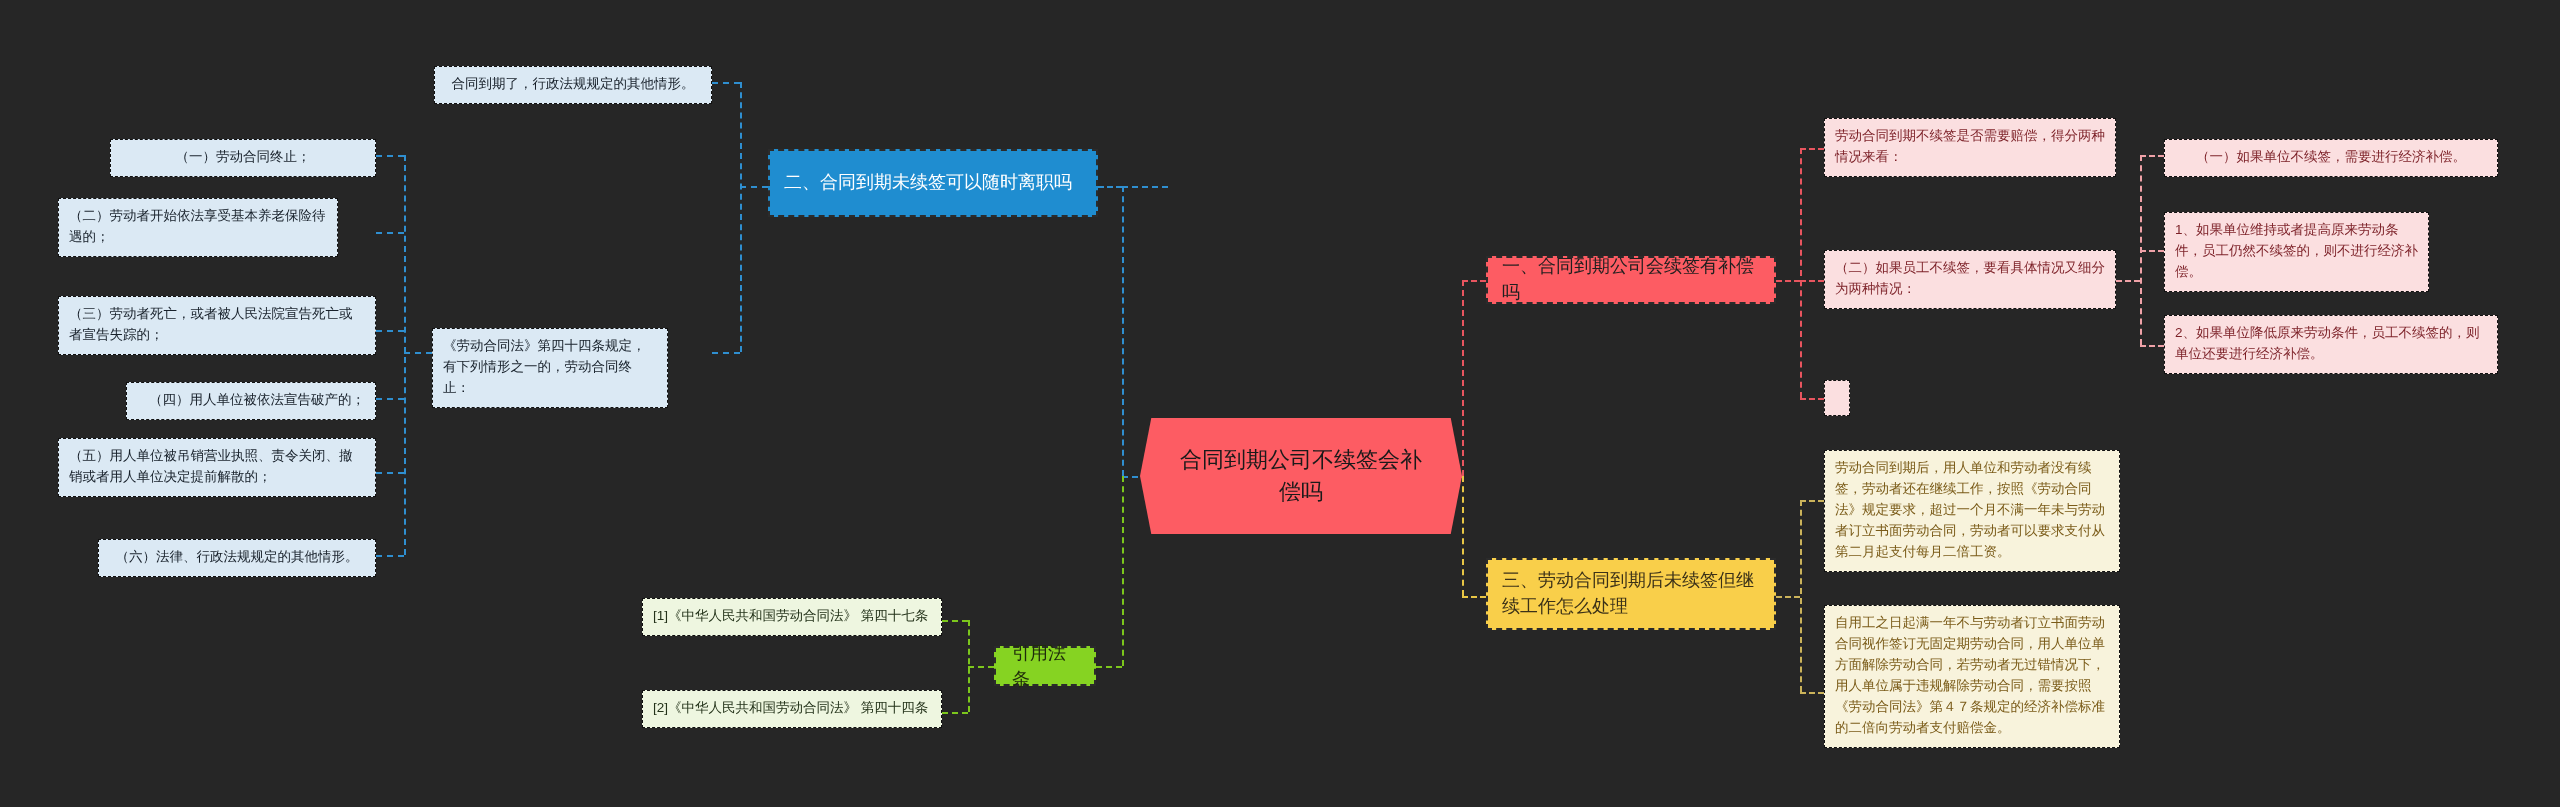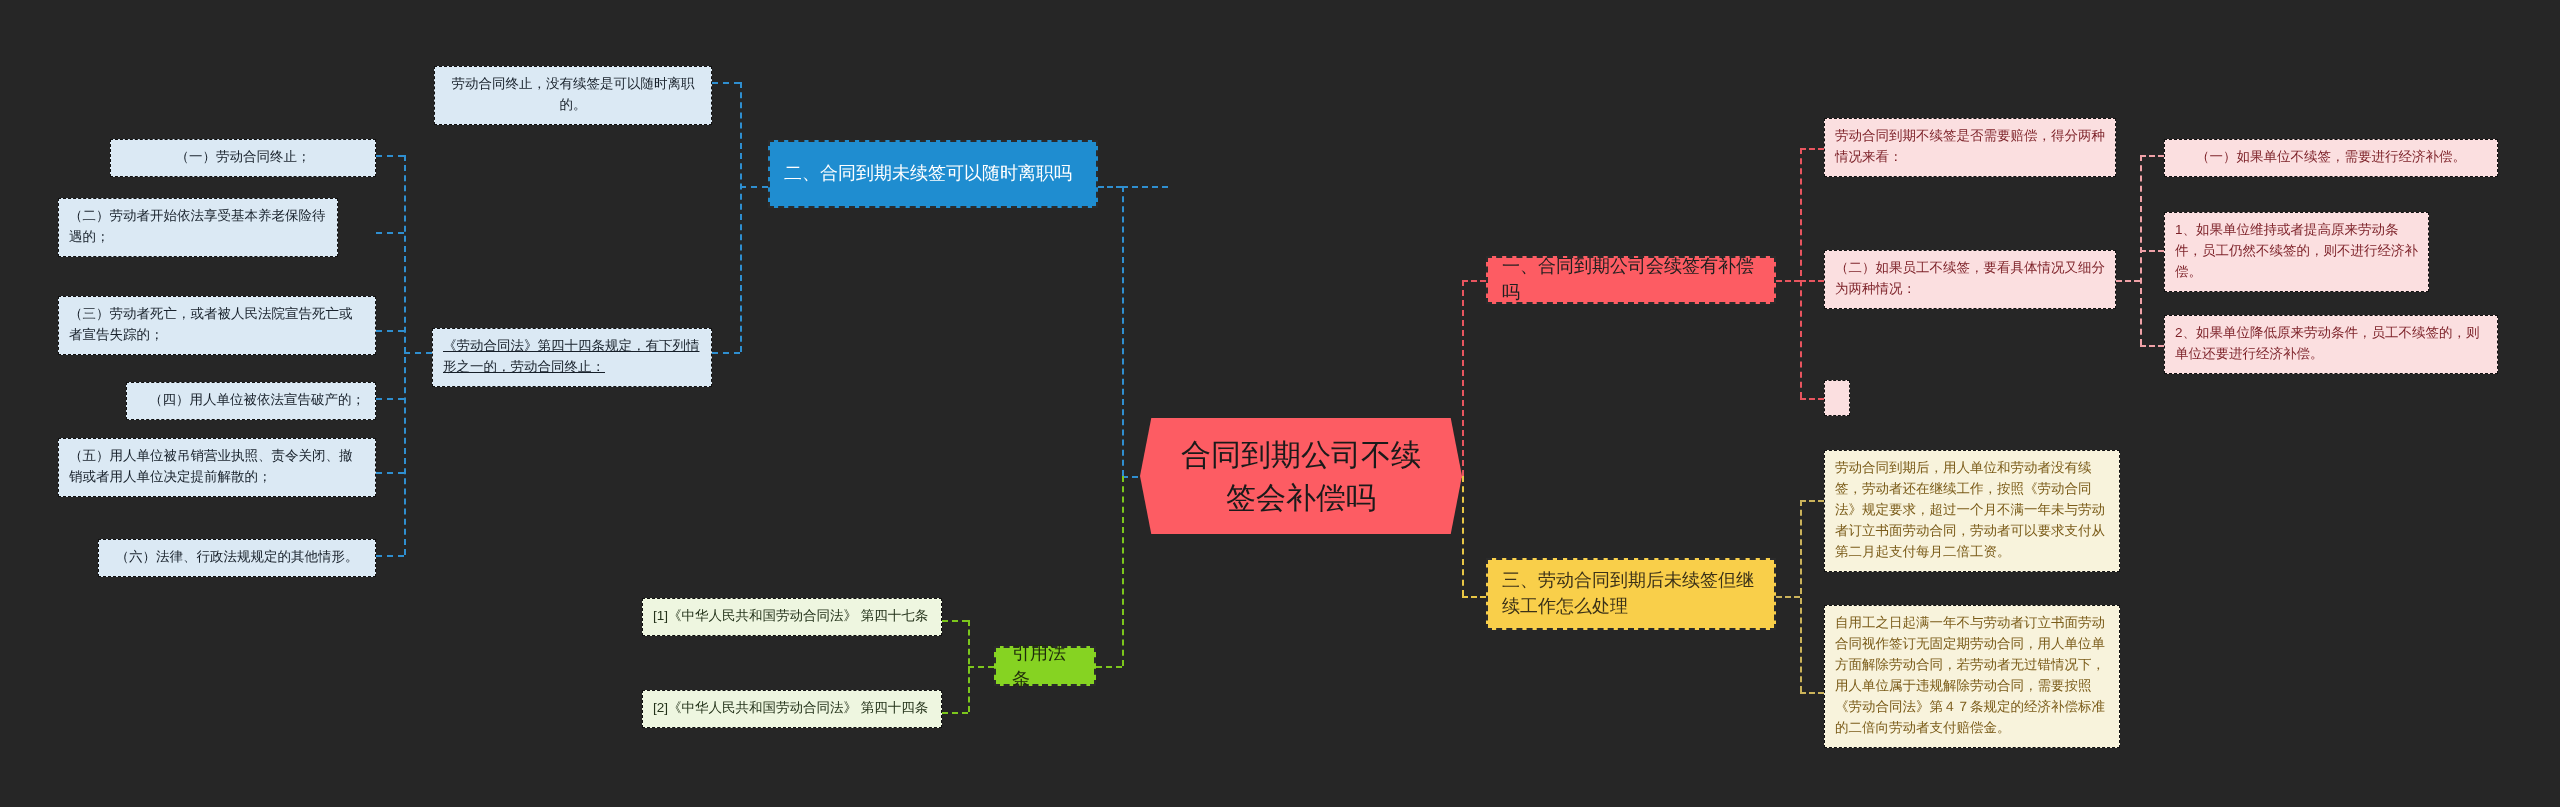--- a/index.html
+++ b/index.html
@@ -19,21 +19,21 @@
     box-sizing: border-box;
     line-height: 1.45;
     white-space: pre-wrap;
     word-break: break-all;
   }
 
   
   .root {
     background: #fd5c63;
     color: #1a1a1a;
-    font-size: 30px;
+    font-size: 22px;
     text-align: center;
     display: flex;
     align-items: center;
     justify-content: center;
     padding: 24px 34px;
     -webkit-clip-path: polygon(3.5% 0, 96.5% 0, 100% 50%, 96.5% 100%, 3.5% 100%, 0 50%);
     clip-path: polygon(3.5% 0, 96.5% 0, 100% 50%, 96.5% 100%, 3.5% 100%, 0 50%);
   }
 
   
@@ -133,25 +133,25 @@
   <div class="conn v c-green" style="left:1122px; top:476px; height:190px;"></div>
   <div class="conn h c-green" style="left:1096px; top:666px; width:26px;"></div>
 
   <div class="conn v c-green" style="left:968px; top:620px; height:92px;"></div>
   <div class="conn h c-green" style="left:968px; top:666px; width:26px;"></div>
   <div class="conn h c-green" style="left:942px; top:620px; width:26px;"></div>
   <div class="conn h c-green" style="left:942px; top:712px; width:26px;"></div>
 
   <div class="node root" style="left:1140px; top:418px; width:322px; height:116px;">合同到期公司不续签会补偿吗</div>
 
-  <div class="node branch branch-blue" style="left:768px; top:140px; width:330px; height:68px;">二、合同到期未续签可以随时离职吗</div>
+  <div class="node branch branch-blue" style="left:768px; top:149px; width:330px; height:68px;">二、合同到期未续签可以随时离职吗</div>
 
-  <div class="node leaf leaf-blue leaf-center" style="left:434px; top:66px; width:278px;">劳动合同终止，没有续签是可以随时离职的。</div>
+  <div class="node leaf leaf-blue leaf-center" style="left:434px; top:66px; width:278px;">合同到期了，行政法规规定的其他情形。</div>
 
-  <div class="node leaf leaf-blue" style="left:432px; top:328px; width:280px;text-decoration:underline;">《劳动合同法》第四十四条规定，有下列情形之一的，劳动合同终止：</div>
+  <div class="node leaf leaf-blue" style="left:432px; top:328px; width:236px;">《劳动合同法》第四十四条规定，有下列情形之一的，劳动合同终止：</div>
 
   <div class="node leaf leaf-blue leaf-center" style="left:110px; top:139px; width:266px;">（一）劳动合同终止；</div>
   <div class="node leaf leaf-blue" style="left:58px; top:198px; width:280px;">（二）劳动者开始依法享受基本养老保险待遇的；</div>
   <div class="node leaf leaf-blue" style="left:58px; top:296px; width:318px;">（三）劳动者死亡，或者被人民法院宣告死亡或者宣告失踪的；</div>
   <div class="node leaf leaf-blue leaf-center" style="left:126px; top:382px; width:250px;text-align:right;">（四）用人单位被依法宣告破产的；</div>
   <div class="node leaf leaf-blue" style="left:58px; top:438px; width:318px;">（五）用人单位被吊销营业执照、责令关闭、撤销或者用人单位决定提前解散的；</div>
   <div class="node leaf leaf-blue leaf-center" style="left:98px; top:539px; width:278px;">（六）法律、行政法规规定的其他情形。</div>
 
   <div class="node branch branch-red" style="left:1486px; top:256px; width:290px; height:48px;">一、合同到期公司会续签有补偿吗</div>
 

